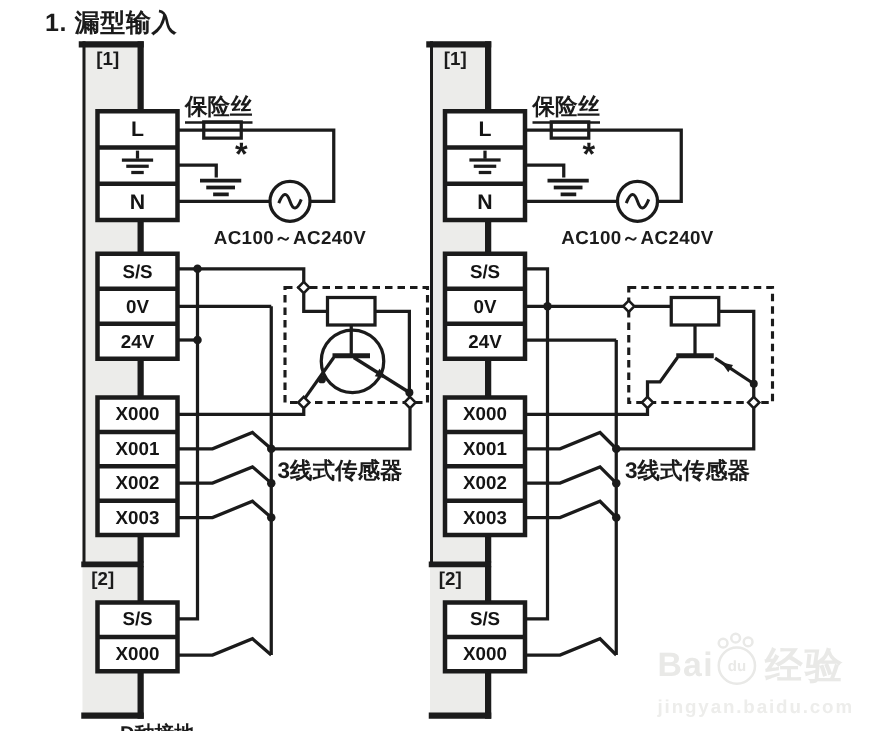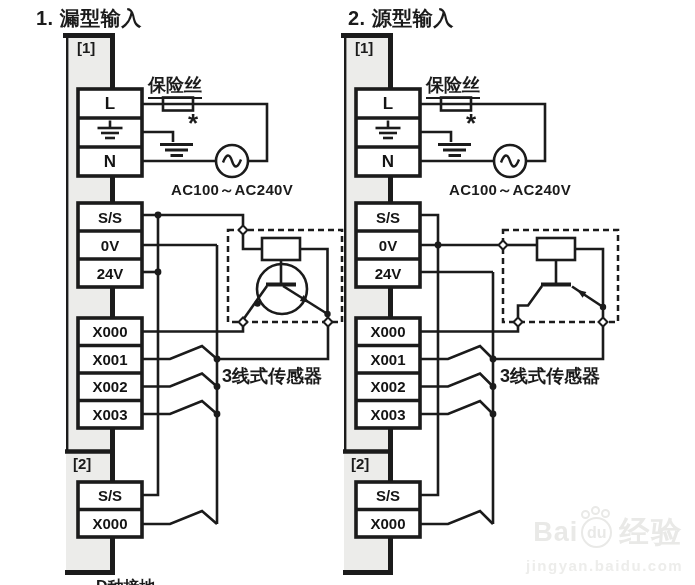--- a/index.html
+++ b/index.html
@@ -14,25 +14,25 @@
   .sensor-lbl{font-size:18px;}
   .star{font-size:26px;}
   .term-lbl{position:absolute;height:22px;display:flex;align-items:center;justify-content:center;
     color:#141414;font-weight:bold;font-size:15px;width:64px;}
   .tcol-left{left:78px;}
   .tcol-right{left:356px;}
   .big{font-size:17px;}
   .footer-note{font-size:16px;}
   
   .wm{position:absolute;left:526px;top:512px;color:#e9e9e7;}
-  .wm-logo{display:flex;align-items:center;font-weight:bold;justify-content:flex-end;}
+  .wm-logo{display:flex;align-items:center;font-weight:bold;}
   .wm-bai{font-size:27px;letter-spacing:1px;}
   .wm-paw{position:relative;width:27px;height:27px;border:2px solid #e9e9e7;border-radius:50%;
     display:flex;align-items:center;justify-content:center;margin:0 3px;}
-  .wm-du{font-size:16px;font-weight:bold;}
+  .wm-du{font-size:12px;font-weight:bold;}
   .toe{position:absolute;background:#fff;border:2px solid #e9e9e7;border-radius:50%;width:5px;height:5px;}
   .t1{left:-2px;top:-9px;} .t2{left:8px;top:-13px;} .t3{left:18px;top:-10px;}
   .wm-jy{font-size:30px;margin-left:4px;letter-spacing:2px;}
   .wm-url{font-size:15px;letter-spacing:1.5px;margin-top:4px;color:#ededeb;font-weight:bold;}
 </style>
 </head>
 <body>
 
 <div class="canvas">
 
@@ -220,21 +220,20 @@
         <path d="M243,317.5 L247.5,322 L243,326.5 L238.5,322 Z"></path>
         <path d="M328,317.5 L332.5,322 L328,326.5 L323.5,322 Z"></path>
         <path d="M503,240.5 L507.5,245 L503,249.5 L498.5,245 Z"></path>
         <path d="M518,317.5 L522.5,322 L518,326.5 L513.5,322 Z"></path>
         <path d="M603,317.5 L607.5,322 L603,326.5 L598.5,322 Z"></path>
       </g>
     </g>
   </svg>
 
   <div class="lbl title" style="left:36px;top:5px;">1. 漏型输入</div>
-  <div class="lbl title" style="left:348px;top:5px;">2. 源型输入</div>
 
   <div class="lbl unit" style="left:77px;top:39px;">[1]</div>
   <div class="lbl unit" style="left:73px;top:455px;">[2]</div>
   <div class="lbl unit" style="left:355px;top:39px;">[1]</div>
   <div class="lbl unit" style="left:351px;top:455px;">[2]</div>
 
   <div class="lbl fuse-lbl" style="left:148px;top:73px;">保险丝</div>
   <div class="lbl fuse-lbl" style="left:426px;top:73px;">保险丝</div>
 
   <div class="lbl star" style="left:188px;top:108px;">*</div>

